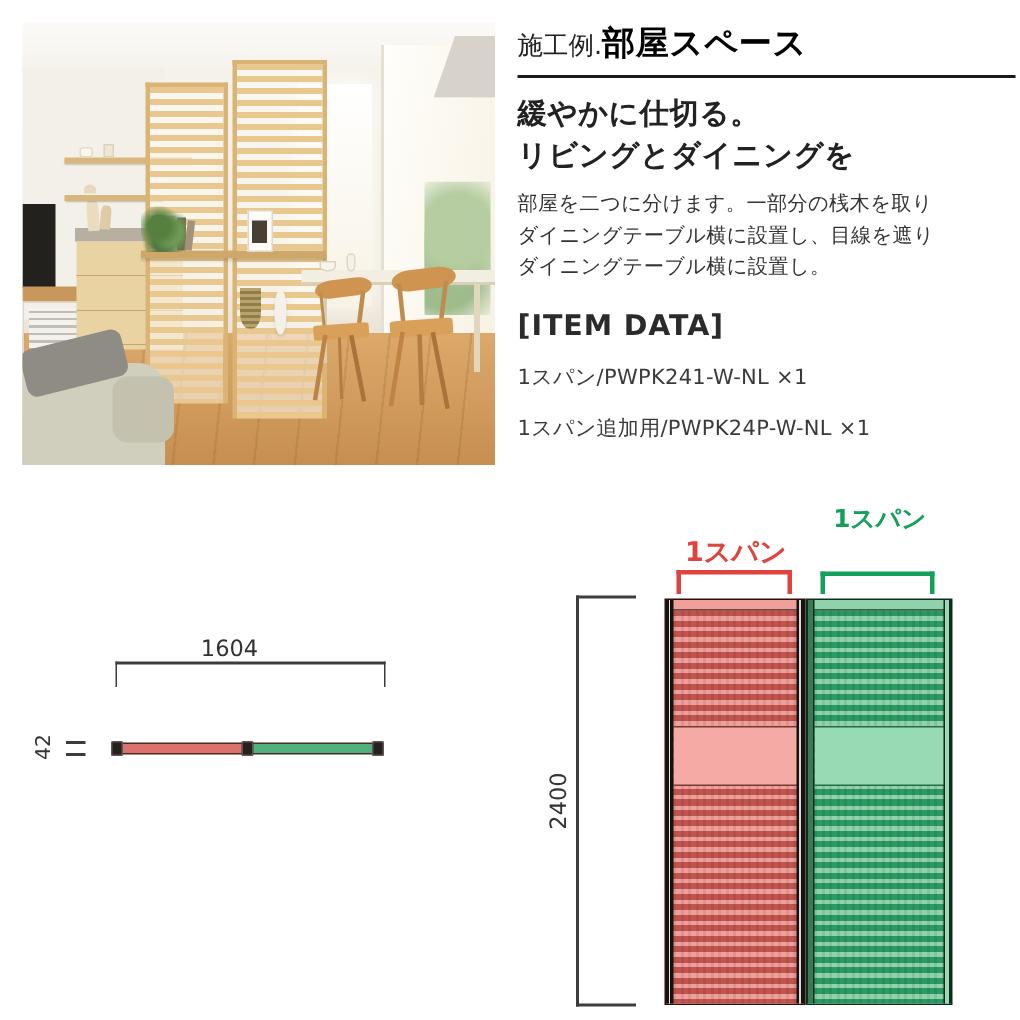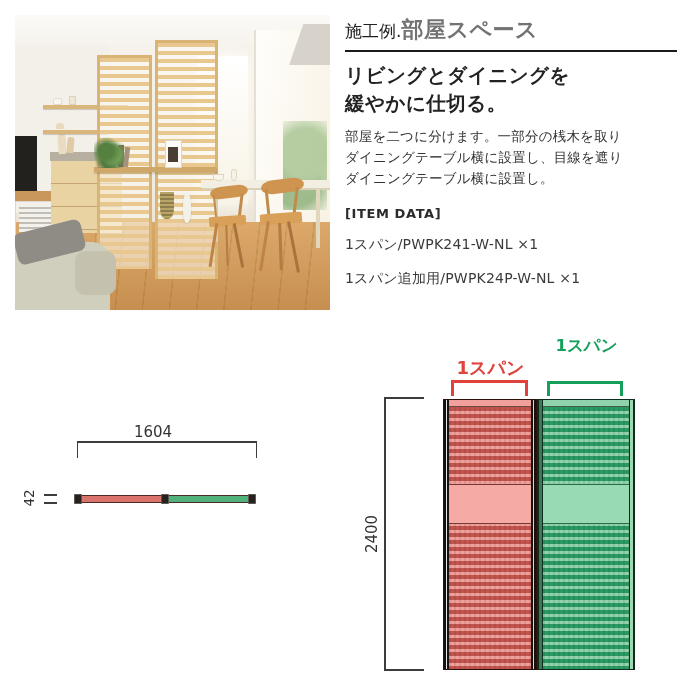--- a/index.html
+++ b/index.html
@@ -69,25 +69,25 @@
   .ph-chair .cleg3 { position:absolute; left:42%; top:47%; width:5%; height:50%; background:#b37c40; transform:rotate(-2deg); }
   .ph-chair1 { left:61%; top:58%; width:14%; height:28%; }
   .ph-chair2 { left:77%; top:55.5%; width:16%; height:32%; }
   .ph-sofa { left:-4%; top:77%; width:34%; height:28%; background:#d0cebc; border-radius:12px 18px 4px 4px; }
   .ph-sofa-cushion { left:0; top:71.5%; width:22%; height:11%; background:#8e8c85; border-radius:7px; transform:rotate(-14deg); }
   .ph-sofa-arm { left:19%; top:80%; width:13%; height:15%; background:#c4c2ae; border-radius:10px; }
 
   
   .rcol { position:absolute; left:345px; top:16px; width:332px; }
   .title-row { font-size:17px; color:#222; line-height:27px; white-space:nowrap; }
-  .title-main { font-size:22px; font-weight:bold; color:#737373; letter-spacing:.5px; }
+  .title-main { font-size:22px; font-weight:bold; color:#000000; letter-spacing:.5px; }
   .rule { border-top:2.5px solid #1a1a1a; margin:5px 0 10px; }
   .subtitle { font-size:19.5px; font-weight:bold; color:#222; line-height:1.42; letter-spacing:.5px; }
   .desc { margin-top:9px; font-size:13.5px; color:#333; line-height:1.56; letter-spacing:.2px; }
-  .itemdata-h { margin-top:16px; font-size:13px; font-weight:bold; color:#2b2b2b; letter-spacing:.6px; font-family:"DejaVu Sans","Liberation Sans",sans-serif; }
+  .itemdata-h { margin-top:16px; font-size:19px; font-weight:bold; color:#2b2b2b; letter-spacing:.6px; font-family:"DejaVu Sans","Liberation Sans",sans-serif; }
   .item-line { margin-top:15.5px; font-size:14px; color:#3a3a3a; letter-spacing:.2px; }
   .dim-label { position:absolute; font-size:15px; color:#333; text-align:center; }
 
   
   .tv-dimline { position:absolute; left:77px; top:441px; width:180px; height:17px;
       border-top:2px solid #3c3c3c; border-left:1.5px solid #3c3c3c; border-right:1.5px solid #3c3c3c; }
   .tv-widthlabel { left:63px; top:423px; width:180px; }
   .tv-bar { position:absolute; left:78px; top:495px; width:177px; height:8px; border:1px solid #4a2a22; display:flex; }
   .tv-bar .half-red { flex:1; background:#d9736c; }
   .tv-bar .half-green { flex:1; background:#51b17d; }
@@ -187,22 +187,22 @@
     </div>
     <div class="ph-sofa"></div>
     <div class="ph-sofa-cushion"></div>
     <div class="ph-sofa-arm"></div>
   </div>
 
   <div class="rcol">
     <div class="title-row"><span>施工例.</span><span class="title-main">部屋スペース</span></div>
     <div class="rule"></div>
     <div class="subtitle">
+      <div>緩やかに仕切る。</div>
       <div>リビングとダイニングを</div>
-      <div>緩やかに仕切る。</div>
     </div>
     <div class="desc">
       <div>部屋を二つに分けます。一部分の桟木を取り</div>
       <div>ダイニングテーブル横に設置し、目線を遮り</div>
       <div>ダイニングテーブル横に設置し。</div>
     </div>
     <div class="itemdata-h">[ITEM DATA]</div>
     <div class="item-line">1スパン/PWPK241-W-NL ×1</div>
     <div class="item-line">1スパン追加用/PWPK24P-W-NL ×1</div>
   </div>

